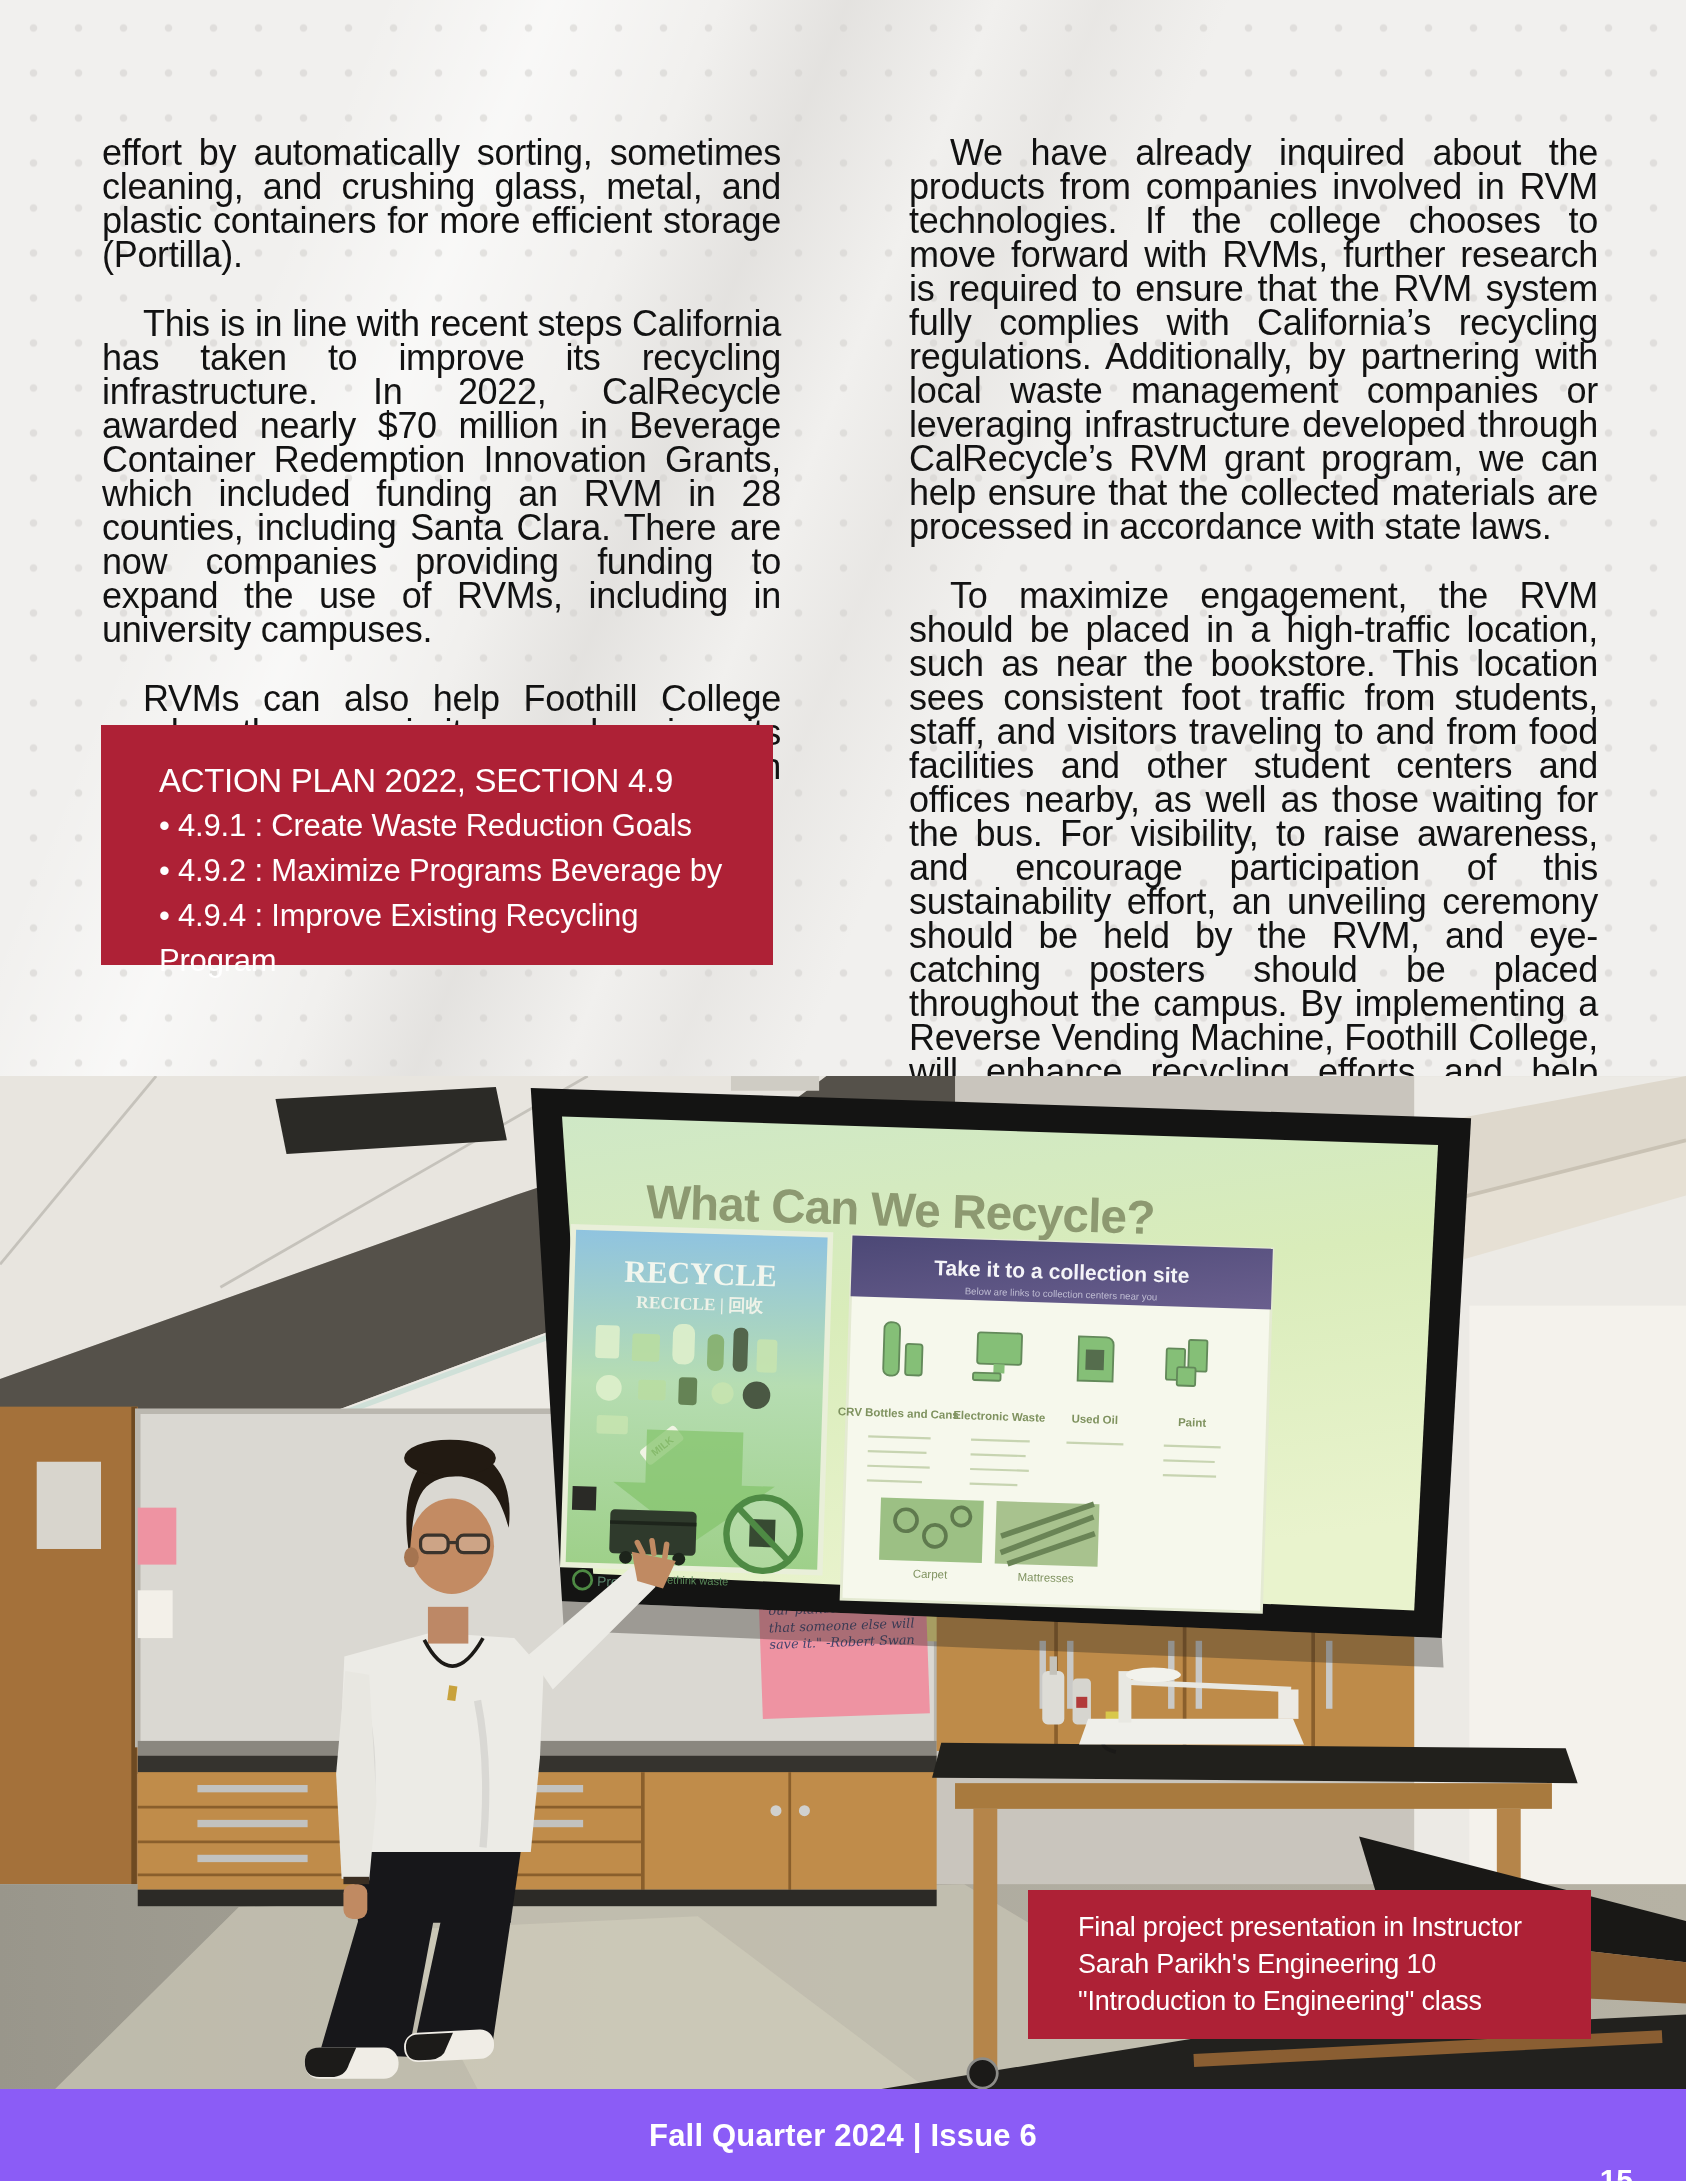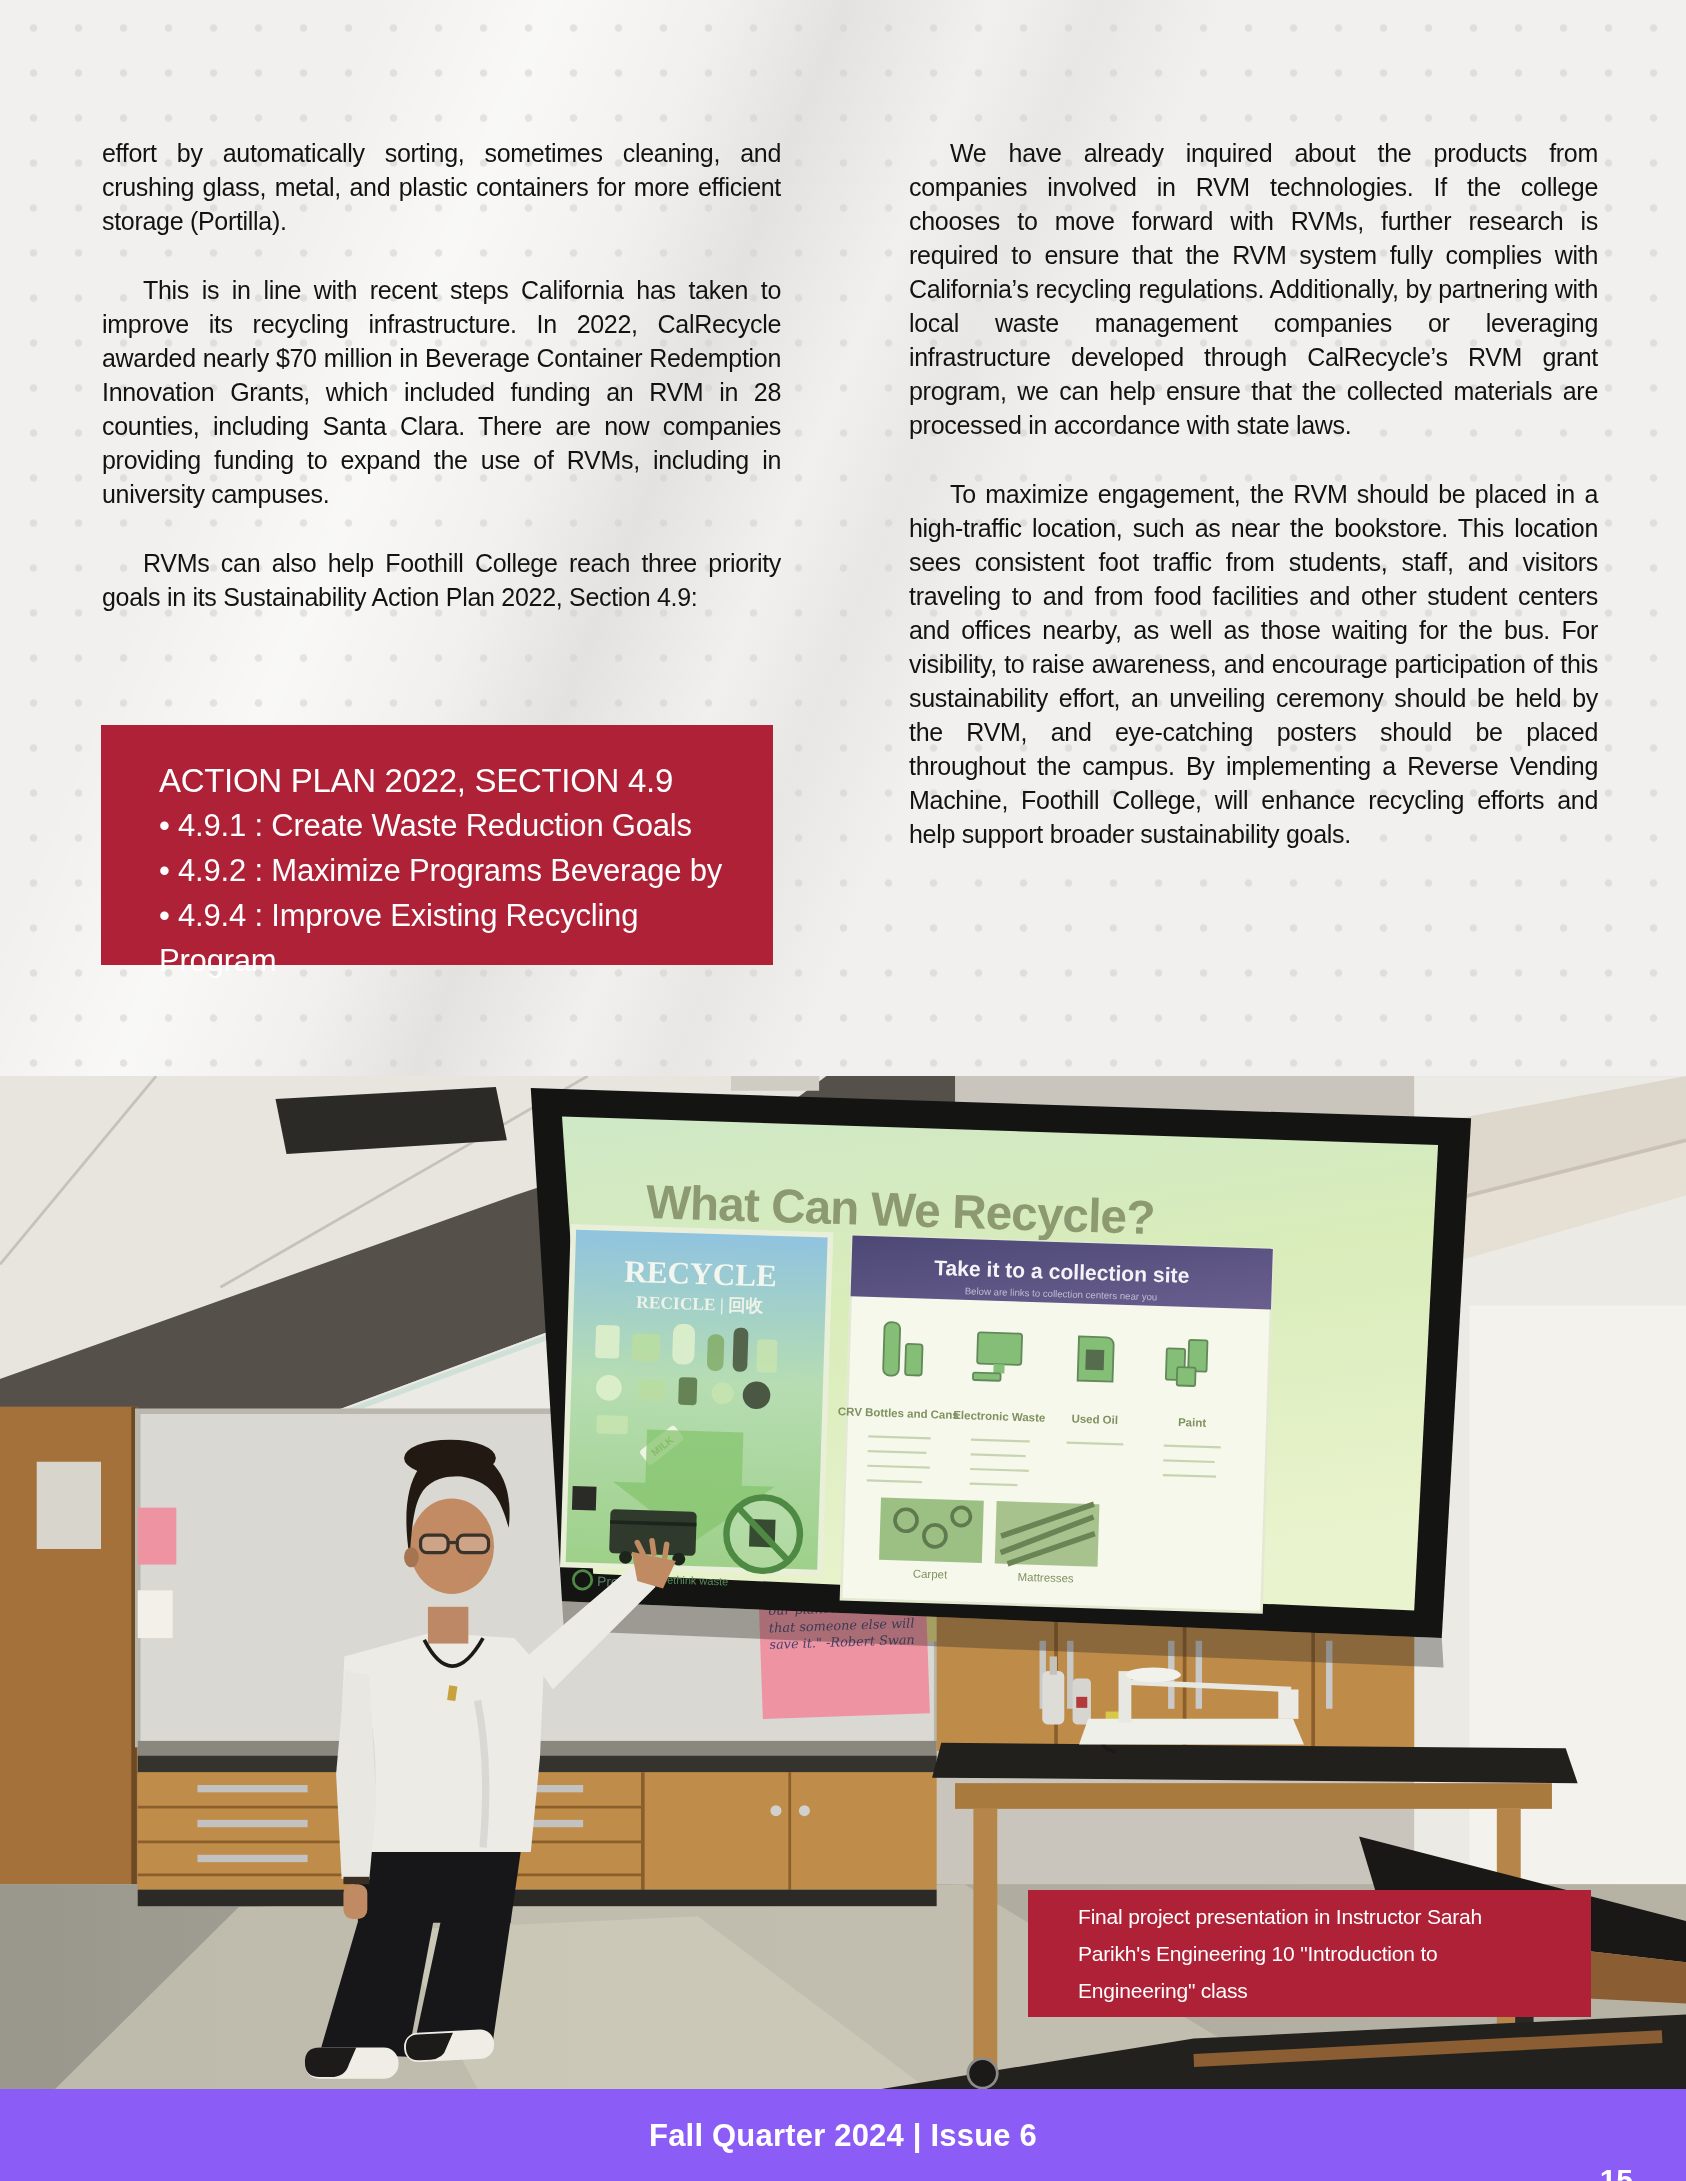--- a/index.html
+++ b/index.html
@@ -24,46 +24,46 @@
     background-size: 45px 45px;
     background-position: 11px 5.5px;
     opacity:.55;
   }
   
   .col { position:absolute; top:136px; }
   .col-left  { left:102px;  width:679px; }
   .col-right { left:909px;  width:689px; }
   .col p {
     margin:0 0 35px 0;
-    font-size:25px; line-height:34px;
+    font-size:36px; line-height:34px;
     text-align:justify; letter-spacing:-0.3px;
     color:#121212;
   }
   .col p.indent { text-indent:41px; }
   
   .action-box {
     position:absolute; left:101px; top:725px; width:672px; height:240px;
     background:#ae2136; color:#ffffff; box-sizing:border-box;
     padding:33px 27.5px 0 58px;
   }
   .ap-title { font-size:33px; font-weight:normal; line-height:45px; letter-spacing:-0.3px; }
   .ap-line  { font-size:31px; line-height:45px; letter-spacing:-0.2px; }
   .ap-wrap  { padding-left:129px; }
   
   .photo {
     position:absolute; left:0; top:1076px; width:1686px; height:1013px;
     background:#b9b5ad; overflow:hidden;
   }
   .photo svg { display:block; width:1686px; height:1013px; }
   .caption-box {
-    position:absolute; left:1028px; top:814px; width:563px; height:127px;
+    position:absolute; left:1028px; top:814px; width:563px; height:149px;
     background:#ae2136; color:#ffffff; box-sizing:border-box;
     display:flex; align-items:center;
     padding:0 31px 0 50px;
-    font-size:21px; line-height:37px; letter-spacing:-0.2px;
+    font-size:27px; line-height:37px; letter-spacing:-0.2px;
   }
   
   .footer {
     position:absolute; left:0; top:2089px; width:1686px; height:93px;
     background:#8b5cf6; color:#ffffff;
   }
   .footer .issue {
     position:absolute; left:0; right:0; top:0; height:93px;
     display:flex; align-items:center; justify-content:center;
     font-size:31px; font-weight:bold; letter-spacing:0.2px;

